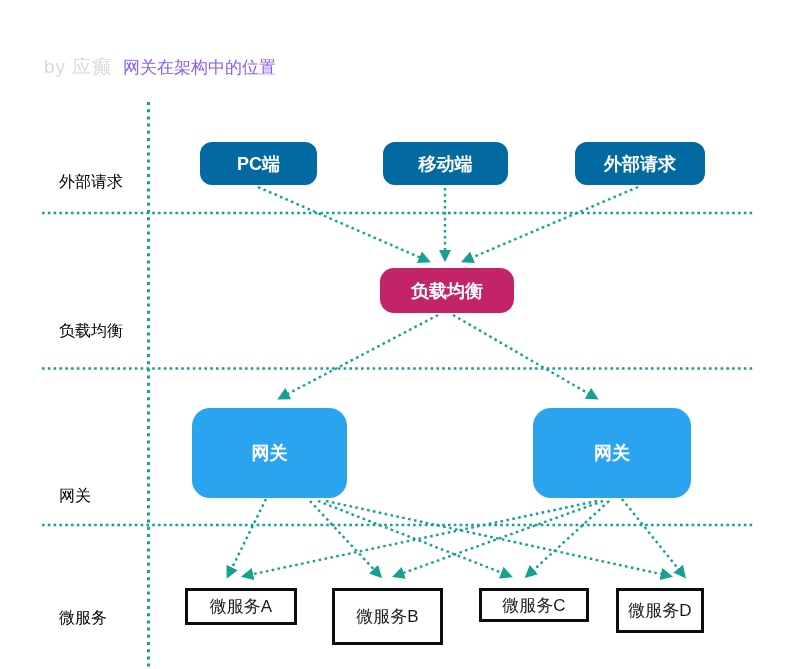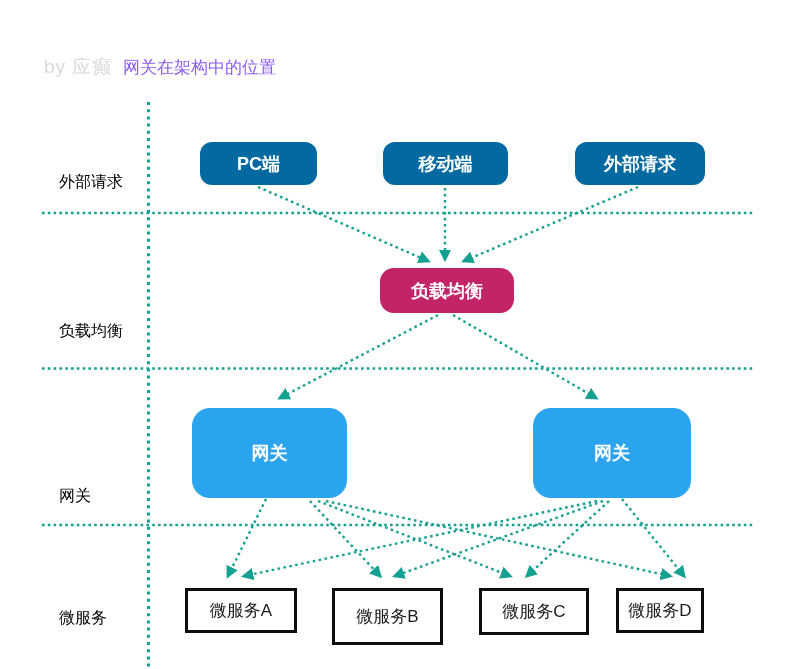--- a/index.html
+++ b/index.html
@@ -31,23 +31,23 @@
     background:#ffffff;border:3px solid #0d0d0d;border-radius:0;
     color:#1a1a1a;font-weight:400;font-size:17px;
   }
   
   .n-pc{left:200px;top:117px;width:117px;height:43px;}
   .n-mobile{left:383px;top:117px;width:125px;height:43px;}
   .n-ext{left:575px;top:117px;width:130px;height:43px;}
   .n-lb{left:380px;top:243px;width:134px;height:45px;}
   .n-gwl{left:192px;top:383px;width:155px;height:90px;}
   .n-gwr{left:533px;top:383px;width:158px;height:90px;}
-  .n-msa{left:185px;top:563px;width:112px;height:45px;}
+  .n-msa{left:185px;top:563px;width:112px;height:37px;}
   .n-msb{left:332px;top:563px;width:111px;height:57px;}
-  .n-msc{left:479px;top:563px;width:110px;height:47px;}
+  .n-msc{left:479px;top:563px;width:110px;height:34px;}
   .n-msd{left:616px;top:563px;width:88px;height:45px;}
   
   .rl-0{top:148px;}
   .rl-1{top:297px;}
   .rl-2{top:462px;}
   .rl-3{top:584px;}
   .grid-line{stroke:#15a191;fill:none;}
   .grid-h{stroke-width:2.6;stroke-dasharray:2.6 3.2;}
   .grid-v{stroke-width:3;stroke-dasharray:3 4.2;}
   .edge{stroke:#15a191;stroke-width:2.4;stroke-dasharray:2.6 3.4;fill:none;}

